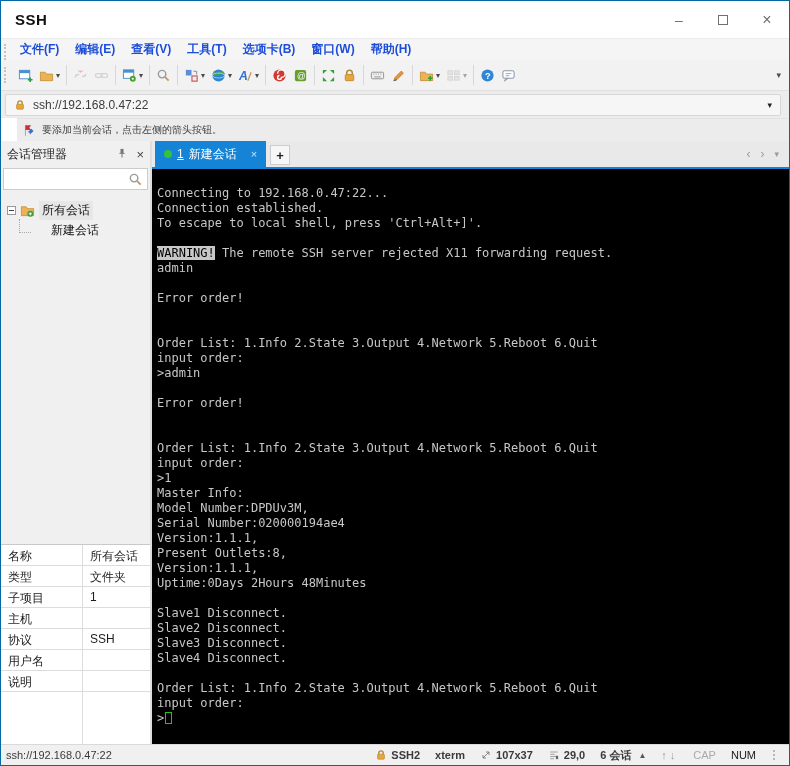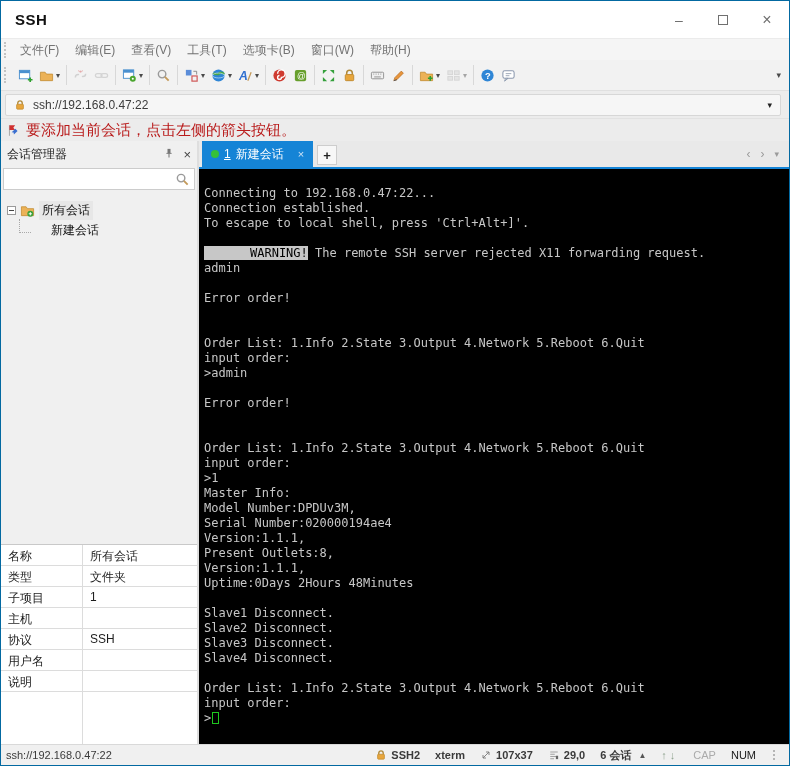--- a/index.html
+++ b/index.html
@@ -10,21 +10,21 @@
   
   .titlebar { height: 37px; background: #fff; display: flex; align-items: center; flex: none; }
   .title { font-size: 15px; font-weight: bold; color: #111; padding-left: 14px; letter-spacing: .5px; }
   .win-controls { margin-left: auto; display: flex; height: 100%; }
   .win-btn { width: 44px; display: flex; align-items: center; justify-content: center;
              color: #707070; font-size: 14px; }
   .max-box { width: 10px; height: 10px; border: 1px solid #707070; display: inline-block; }
 
   
   .menubar { height: 22px; background: #f5f5f5; border-top: 1px solid #ebebeb;
-             display: flex; align-items: center; flex: none; font-size: 12px; color: #737373; }
+             display: flex; align-items: flex-end; flex: none; font-size: 12px; color: #1d4ed8; font-weight: bold; }
   .grip { width: 3px; height: 16px; border-left: 2px dotted #c3c3c3; margin: 0 5px 0 3px; flex: none; }
   .menu-items { display: flex; }
   .menu-item { padding: 0 8px; line-height: 22px; white-space: nowrap; }
 
   
   .toolbar { height: 30px; background: #f2f2f2; display: flex; align-items: center; flex: none; }
   .tb-groups { display: flex; align-items: center; height: 100%; }
   .tb-group { display: flex; align-items: center; padding: 0 3px; height: 20px;
               border-right: 1px solid #d8d8d8; }
   .tb-group:last-child { border-right: none; }
@@ -38,26 +38,26 @@
   .addr-row { height: 28px; background: #ececec; display: flex; align-items: center;
               flex: none; border-top: 1px solid #e0e0e0; }
   .addr { flex: 1; height: 22px; margin: 0 8px 0 4px; background: #f6f6f6;
           border: 1px solid #d7d7d7; border-radius: 2px; display: flex; align-items: center;
           padding: 0 8px; font-size: 12px; color: #3c3c3c; }
   .addr .ic { margin-right: 7px; display: flex; }
   .addr-dd { margin-left: auto; font-size: 9px; color: #222; }
 
   
   .notice-row { height: 23px; background: #ececec; border-top: 1px solid #e2e2e2;
-                display: flex; align-items: center; flex: none; font-size: 15px; color: #b91c1c; }
+                display: flex; align-items: center; flex: none; font-size: 10px; color: #404040; margin-left: 16px; }
   .notice-row .ic { margin: 0 6px 0 6px; display: flex; }
 
   
   .main { flex: 1; display: flex; min-height: 0; }
-  .left-panel { width: 198px; flex: none; background: #f0f0f0; border-right: 2px solid #dedede;
+  .left-panel { width: 151px; flex: none; background: #f0f0f0; border-right: 2px solid #dedede;
                 display: flex; flex-direction: column; min-height: 0; }
   .panel-header { height: 26px; display: flex; align-items: center; padding: 0 6px;
                   font-size: 12px; color: #222; flex: none; }
   .panel-header .sp { margin-left: auto; display: flex; align-items: center; gap: 8px; }
   .panel-x { color: #444; font-size: 13px; line-height: 1; }
   .search-row { height: 25px; padding: 1px 2px 2px 2px; flex: none; }
   .search-box { height: 22px; background: #fff; border: 1px solid #ccc; display: flex;
                 align-items: center; padding: 0 4px; }
   .search-box input { flex: 1; border: none; outline: none; font-size: 12px; min-width: 0;
                       font-family: "Liberation Sans", sans-serif; }
@@ -98,21 +98,21 @@
              font-size: 13px; font-weight: bold; color: #222; }
   .tab-scroll { margin-left: auto; align-self: center; display: flex; align-items: center;
                 gap: 10px; color: #9b9b9b; font-size: 12px; padding-right: 10px; }
   .tab-scroll .sm { font-size: 9px; }
 
   
   .terminal { flex: 1; background: #000; color: #c7c7c7; padding: 17px 5px 4px 5px;
               font-family: "DejaVu Sans Mono", "Liberation Mono", monospace;
               font-size: 12px; line-height: 15px; white-space: pre; overflow: hidden; }
   .tline { min-height: 15px; }
-  .inv { background: #c7c7c7; color: #000; padding-left: 46px; }
+  .inv { background: #c7c7c7; color: #000; }
   .cursor { display: inline-block; width: 7px; height: 12px; border: 1px solid #1ec81e;
             vertical-align: -2px; margin-left: 1px; }
 
   
   .statusbar { height: 21px; flex: none; background: #f0f0f0; border-top: 1px solid #d9d9d9;
                display: flex; align-items: center; font-size: 11px; color: #3a3a3a; }
   .sb-left { padding-left: 5px; }
   .sb-right { margin-left: auto; display: flex; align-items: center; gap: 15px; padding-right: 14px; }
   .sb-item { display: flex; align-items: center; gap: 4px; white-space: nowrap; font-weight: bold; }
   .sb-item .ic { display: flex; }

